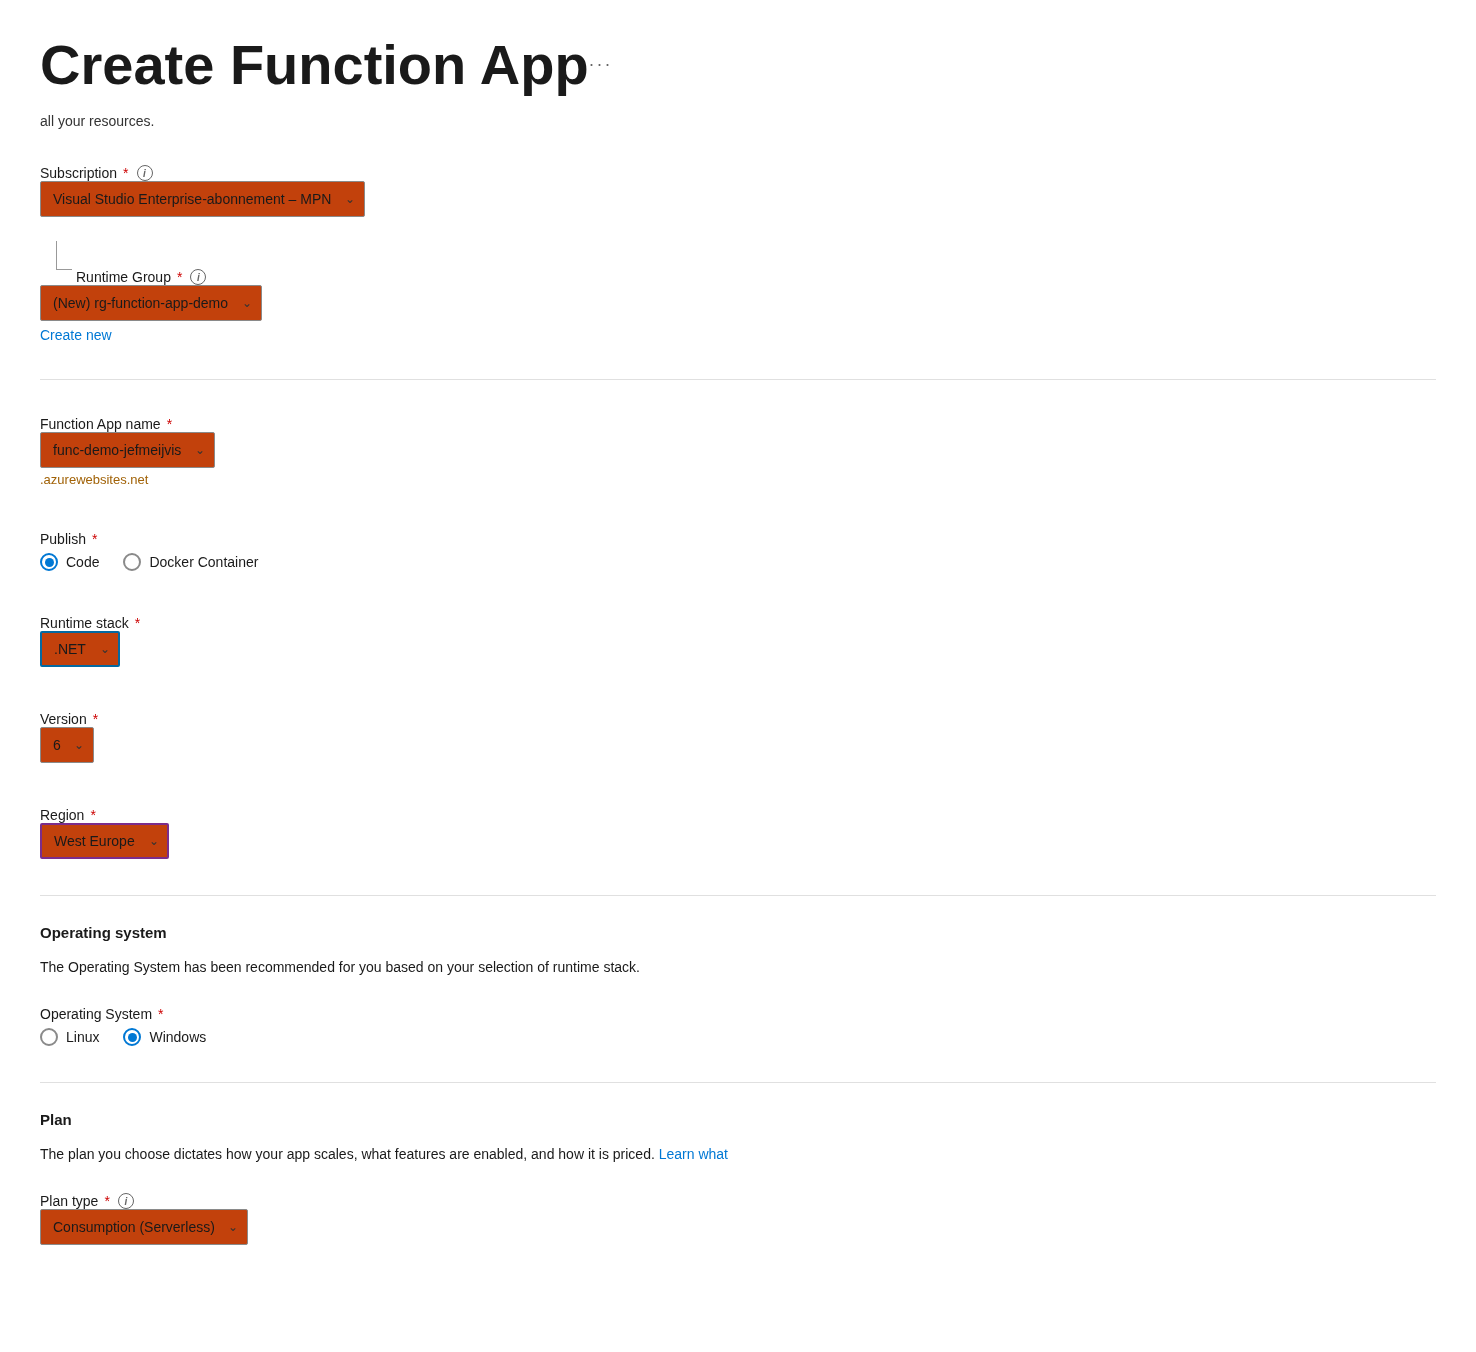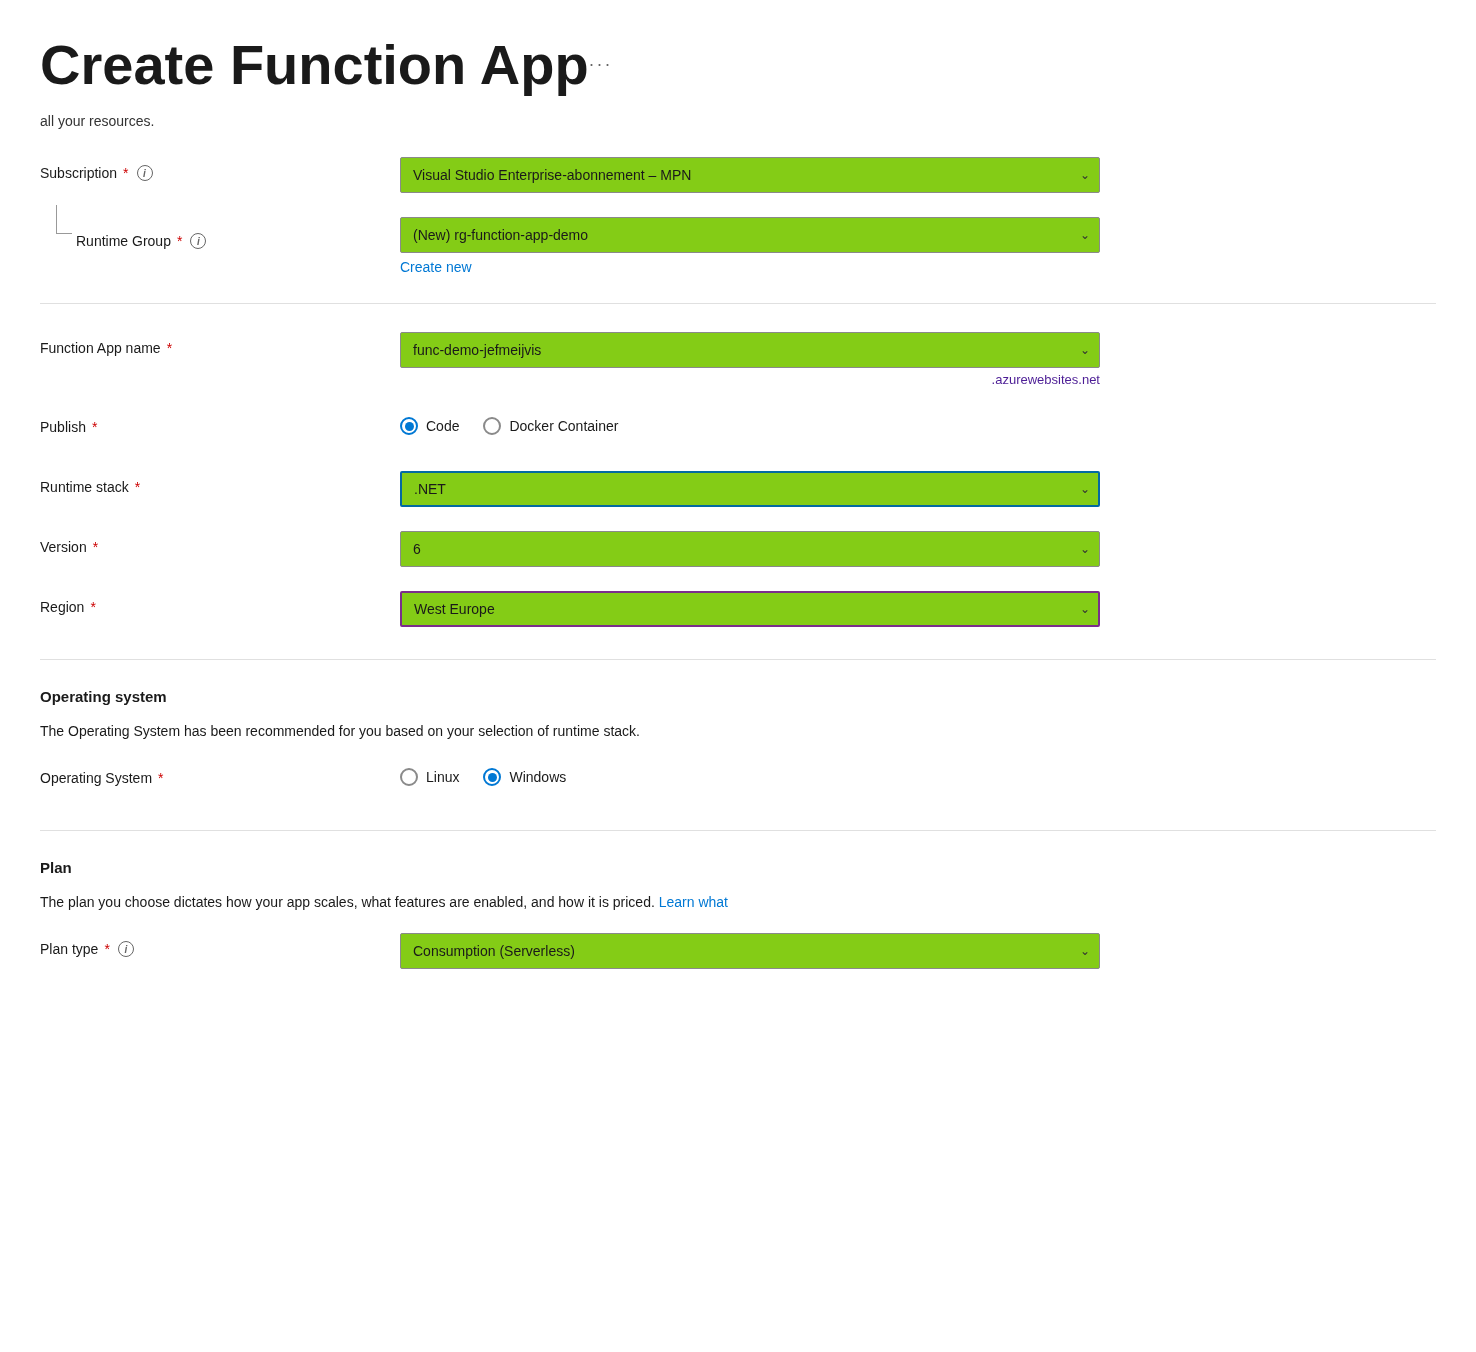--- a/index.html
+++ b/index.html
@@ -35,22 +35,23 @@
     }
     .section-title {
       font-weight: 700;
       font-size: 15px;
       margin-bottom: 16px;
       color: #1a1a1a;
     }
     .form-row {
       display: flex;
       align-items: flex-start;
-      margin-bottom: 24px;
+      margin-bottom: 36px;
       min-height: 36px;
+      flex-direction: column;
     }
     .form-label {
       width: 360px;
       min-width: 360px;
       padding-top: 8px;
       font-size: 14px;
       color: #1a1a1a;
       display: flex;
       align-items: center;
       gap: 4px;
@@ -87,21 +88,21 @@
       width: 100%;
     }
     .select-wrapper select {
       width: 100%;
       height: 36px;
       border: 1px solid #8a8a8a;
       border-radius: 2px;
       padding: 6px 32px 6px 12px;
       font-size: 14px;
       color: #1a1a1a;
-      background: #84cc16;
+      background: #c2410c;
       appearance: none;
       -webkit-appearance: none;
       cursor: pointer;
     }
     .select-wrapper.focused select {
       border: 2px solid #7b2d8b;
       outline: none;
     }
     .select-wrapper .chevron {
       position: absolute;
@@ -114,22 +115,22 @@
     }
     .create-new-link {
       color: #0078d4;
       font-size: 14px;
       text-decoration: none;
       cursor: pointer;
       display: inline-block;
       margin-top: 6px;
     }
     .domain-suffix {
-      text-align: right;
-      color: #4c1d95;
+      text-align: left;
+      color: #a16207;
       font-size: 13px;
       margin-top: 4px;
     }
     .radio-group {
       display: flex;
       gap: 24px;
       padding-top: 6px;
     }
     .radio-option {
       display: flex;

